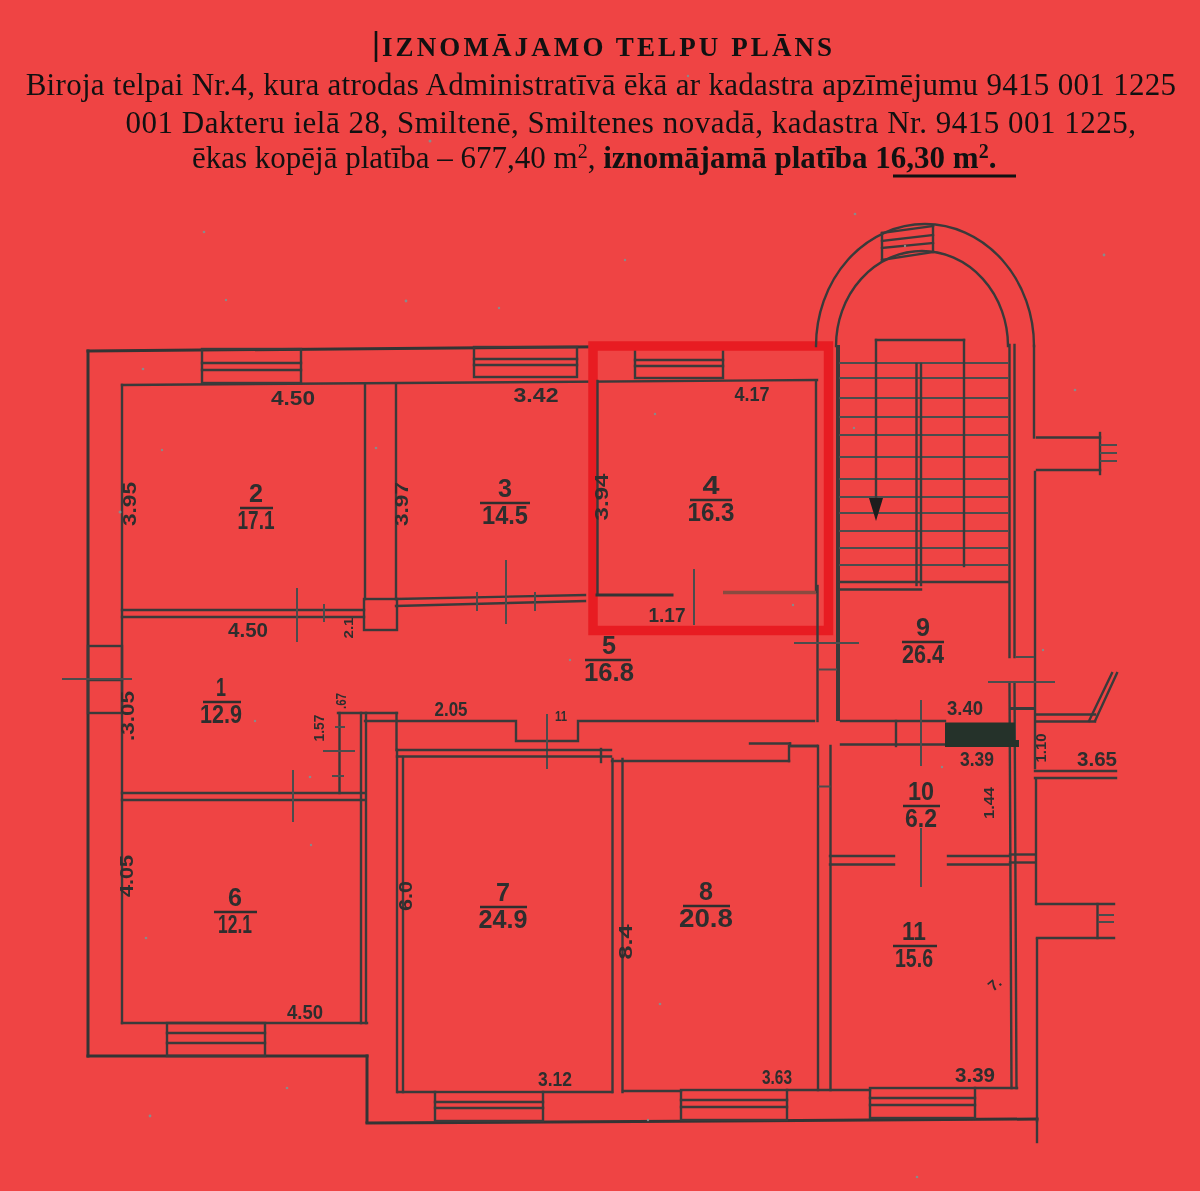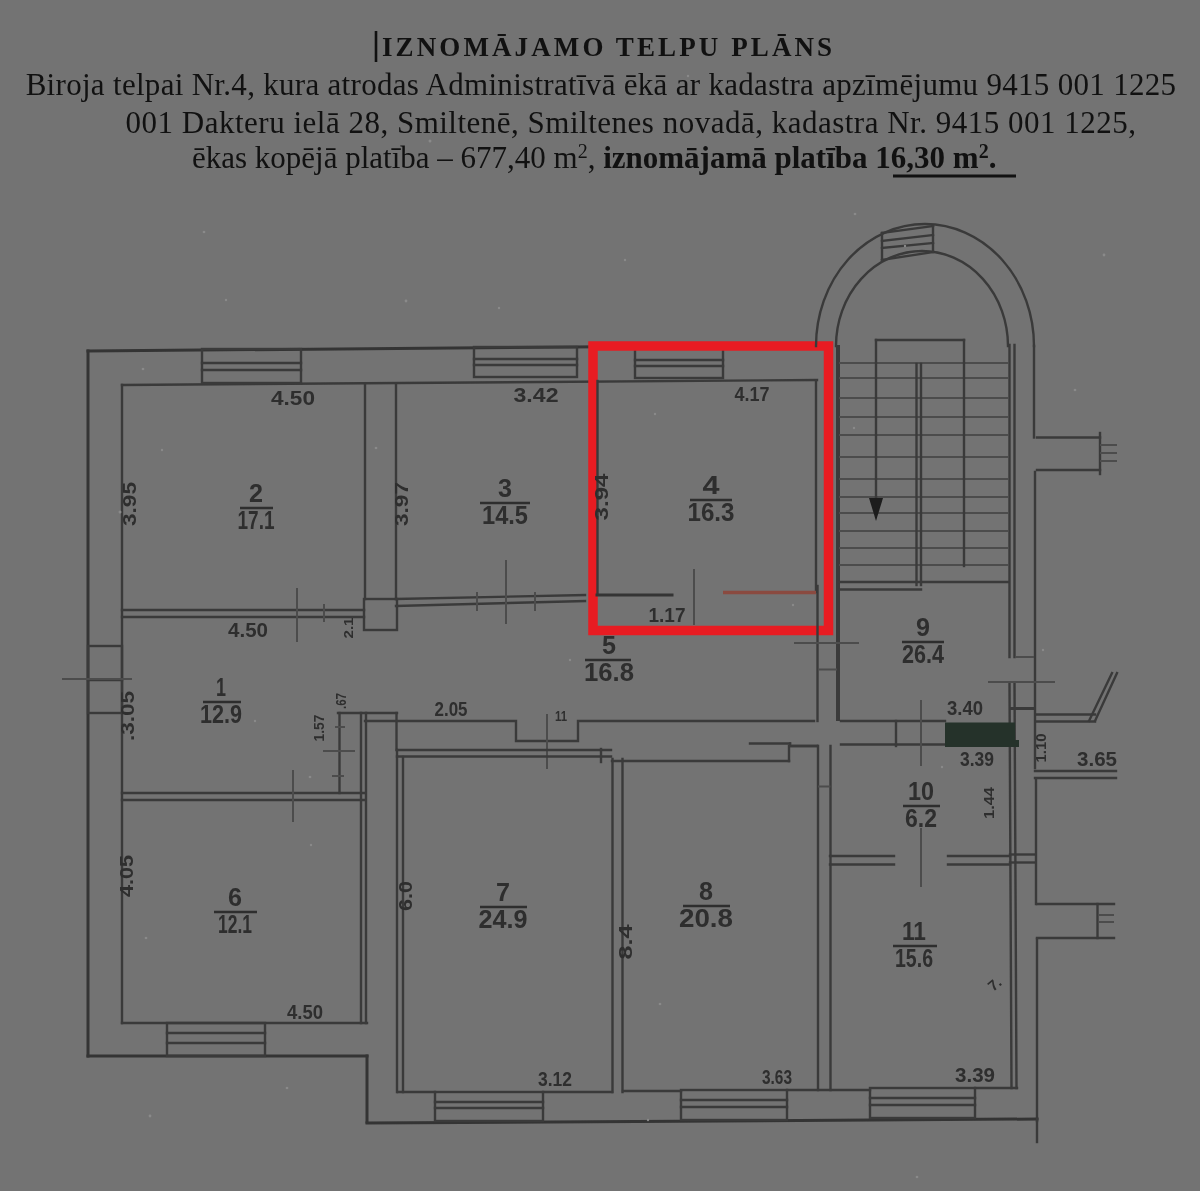--- a/index.html
+++ b/index.html
@@ -1,16 +1,16 @@
 <!DOCTYPE html>
 <html><head>
 <meta charset="utf-8">
 <style>
   html,body{margin:0;padding:0;background:#ffffff;}
-  #page{position:relative;width:1200px;height:1191px;background:#737373;overflow:hidden;}
+  #page{position:relative;width:1200px;height:1191px;background:#ef4444;overflow:hidden;}
   svg{position:absolute;left:0;top:0;}
   .w{stroke:#3a3a3a;stroke-width:2.4;fill:none;stroke-linecap:square;}
   .w3{stroke:#343434;stroke-width:3;fill:none;stroke-linecap:square;}
   .t{stroke:#4c4c4c;stroke-width:2;fill:none;stroke-linecap:butt;}
   .hs{font-family:"Liberation Sans",sans-serif;fill:#2e2e2e;font-weight:bold;}
   .ser{font-family:"Liberation Serif",serif;fill:#111111;}
 </style>
 </head>
 <body>
 <div id="page">

